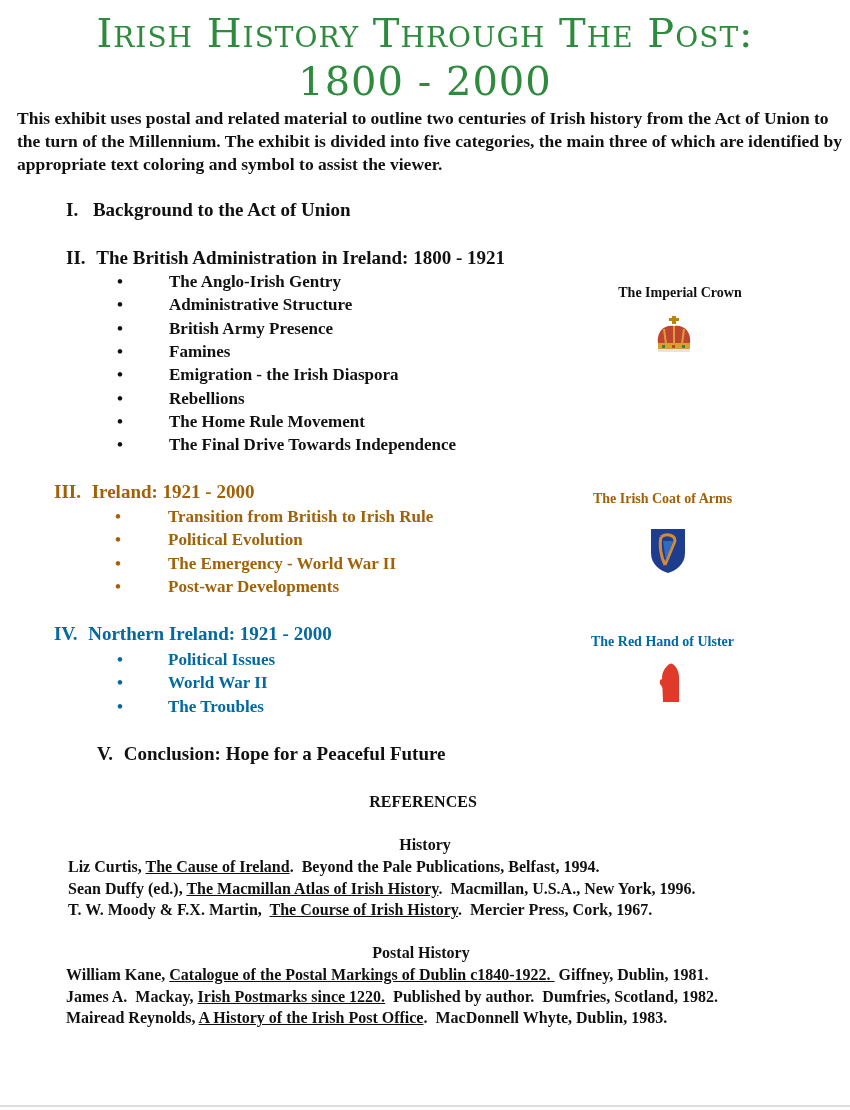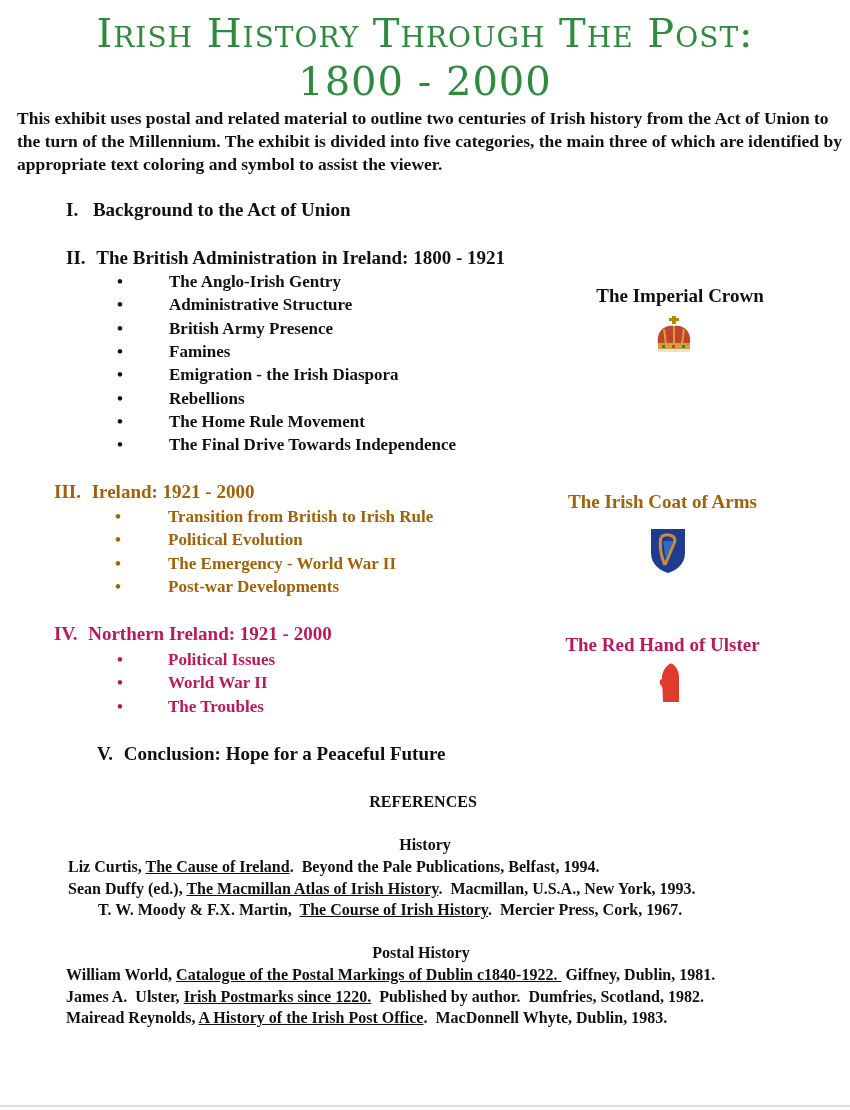--- a/index.html
+++ b/index.html
@@ -8,22 +8,22 @@
     .title { position: absolute; left: 0; width: 850px; text-align: center;
              color: #2e8b3e; font-family: "DejaVu Serif", "Liberation Serif", serif;
              font-weight: normal; letter-spacing: 1px; }
     .title1 { top: 10px; font-size: 40px; font-variant: small-caps; }
     .title2 { top: 58px; font-size: 40px; }
     .intro { position: absolute; left: 17px; top: 107px; width: 825px;
              font-weight: bold; font-size: 17.5px; line-height: 23px; }
     .sec { position: absolute; font-weight: bold; font-size: 19px; }
     .bullet { position: absolute; font-weight: bold; font-size: 17px; }
     .green { color: #a16207; }
-    .orange { color: #be185d; }
-    .symlabel { position: absolute; font-weight: bold; font-size: 19px; text-align: center; }
+    .orange { color: #0369a1; }
+    .symlabel { position: absolute; font-weight: bold; font-size: 14px; text-align: center; }
     .refhead { position: absolute; left: 0; width: 850px; text-align: center; font-weight: bold; font-size: 16px; }
     .ref { position: absolute; left: 68px; font-weight: bold; font-size: 16px; white-space: nowrap;
            font-family: "Liberation Sans Narrow", "Liberation Serif", serif; }
     .ref u { text-decoration: underline; }
     .bottom-line { position: absolute; left: 0; top: 1105px; width: 850px; height: 2px; background: #ddd; }
     svg { display: block; }
   </style>
 </head>
 <body>
 
@@ -108,24 +108,24 @@
     <path d="M6 40 L5 16 C5 10 8 6 11 3 C13 1 15 1 17 3 C20 6 22 10 22 16 L22 40 Z" fill="#e03a2a"></path>
     <path d="M3 22 C2 18 4 16 6 18 L6 26 Z" fill="#e03a2a"></path>
   </svg>
 </div>
 
 <div class="refhead" style="top:793px; left:-2px;">REFERENCES</div>
 
 <div class="refhead" style="top:836px;">History</div>
 <div id="refs0">
     <div class="ref" style="top: 858px;"><span style="white-space: pre;">Liz Curtis, </span><u style="white-space: pre;">The Cause of Ireland</u><span style="white-space: pre;">.  Beyond the Pale Publications, Belfast, 1994.</span></div>
-    <div class="ref" style="top: 879.5px;"><span style="white-space: pre;">Sean Duffy (ed.), </span><u style="white-space: pre;">The Macmillan Atlas of Irish History</u><span style="white-space: pre;">.  Macmillan, U.S.A., New York, 1993.</span></div>
-    <div class="ref" style="top: 901px;"><span style="white-space: pre; margin-left: 30px;">T. W. Moody &amp; F.X. Martin,  </span><u style="white-space: pre;">The Course of Irish History</u><span style="white-space: pre;">.  Mercier Press, Cork, 1967.</span></div>
+    <div class="ref" style="top: 879.5px;"><span style="white-space: pre;">Sean Duffy (ed.), </span><u style="white-space: pre;">The Macmillan Atlas of Irish History</u><span style="white-space: pre;">.  Macmillan, U.S.A., New York, 1996.</span></div>
+    <div class="ref" style="top: 901px;"><span style="white-space: pre;">T. W. Moody &amp; F.X. Martin,  </span><u style="white-space: pre;">The Course of Irish History</u><span style="white-space: pre;">.  Mercier Press, Cork, 1967.</span></div>
   </div>
 
 <div class="refhead" style="top:944px; left:-4px;">Postal History</div>
 <div id="refs1">
-    <div class="ref" style="top: 966px; left: 66px;"><span style="white-space: pre;">William World, </span><u style="white-space: pre;">Catalogue of the Postal Markings of Dublin c1840-1922. </u><span style="white-space: pre;"> Giffney, Dublin, 1981.</span></div>
-    <div class="ref" style="top: 987.5px; left: 66px;"><span style="white-space: pre;">James A.  Ulster, </span><u style="white-space: pre;">Irish Postmarks since 1220.</u><span style="white-space: pre;">  Published by author.  Dumfries, Scotland, 1982.</span></div>
+    <div class="ref" style="top: 966px; left: 66px;"><span style="white-space: pre;">William Kane, </span><u style="white-space: pre;">Catalogue of the Postal Markings of Dublin c1840-1922. </u><span style="white-space: pre;"> Giffney, Dublin, 1981.</span></div>
+    <div class="ref" style="top: 987.5px; left: 66px;"><span style="white-space: pre;">James A.  Mackay, </span><u style="white-space: pre;">Irish Postmarks since 1220.</u><span style="white-space: pre;">  Published by author.  Dumfries, Scotland, 1982.</span></div>
     <div class="ref" style="top: 1009px; left: 66px;"><span style="white-space: pre;">Mairead Reynolds, </span><u style="white-space: pre;">A History of the Irish Post Office</u><span style="white-space: pre;">.  MacDonnell Whyte, Dublin, 1983.</span></div>
   </div>
 
 <div class="bottom-line"></div>
 
 </body></html>

